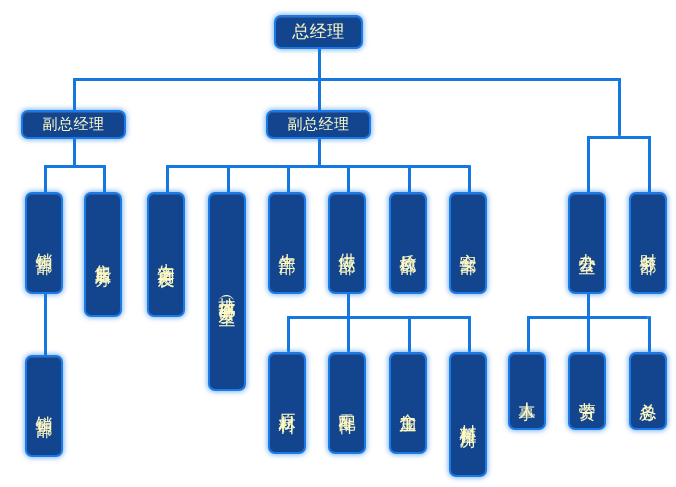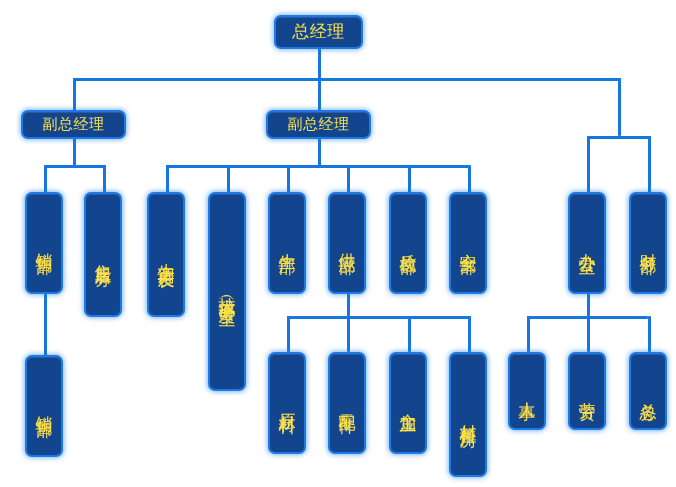--- a/index.html
+++ b/index.html
@@ -18,21 +18,21 @@
 
   
   .node{
     position:absolute;
     box-sizing:border-box;
     background:linear-gradient(180deg,#174a9e 0%,#12408c 55%,#0f3madeb 100%);
     background:#13458f;
     border:2px solid #1a7ae8;
     border-radius:7px;
     box-shadow:0 0 5px 1px rgba(26,122,232,.55), inset 0 1px 0 rgba(255,255,255,.12);
-    color:#fde047;
+    color:#fef9c3;
     display:flex;
     align-items:center;
     justify-content:center;
     text-align:center;
     z-index:5;
     letter-spacing:.5px;
   }
   .node .txt{display:block;line-height:1.12;}
 
   

